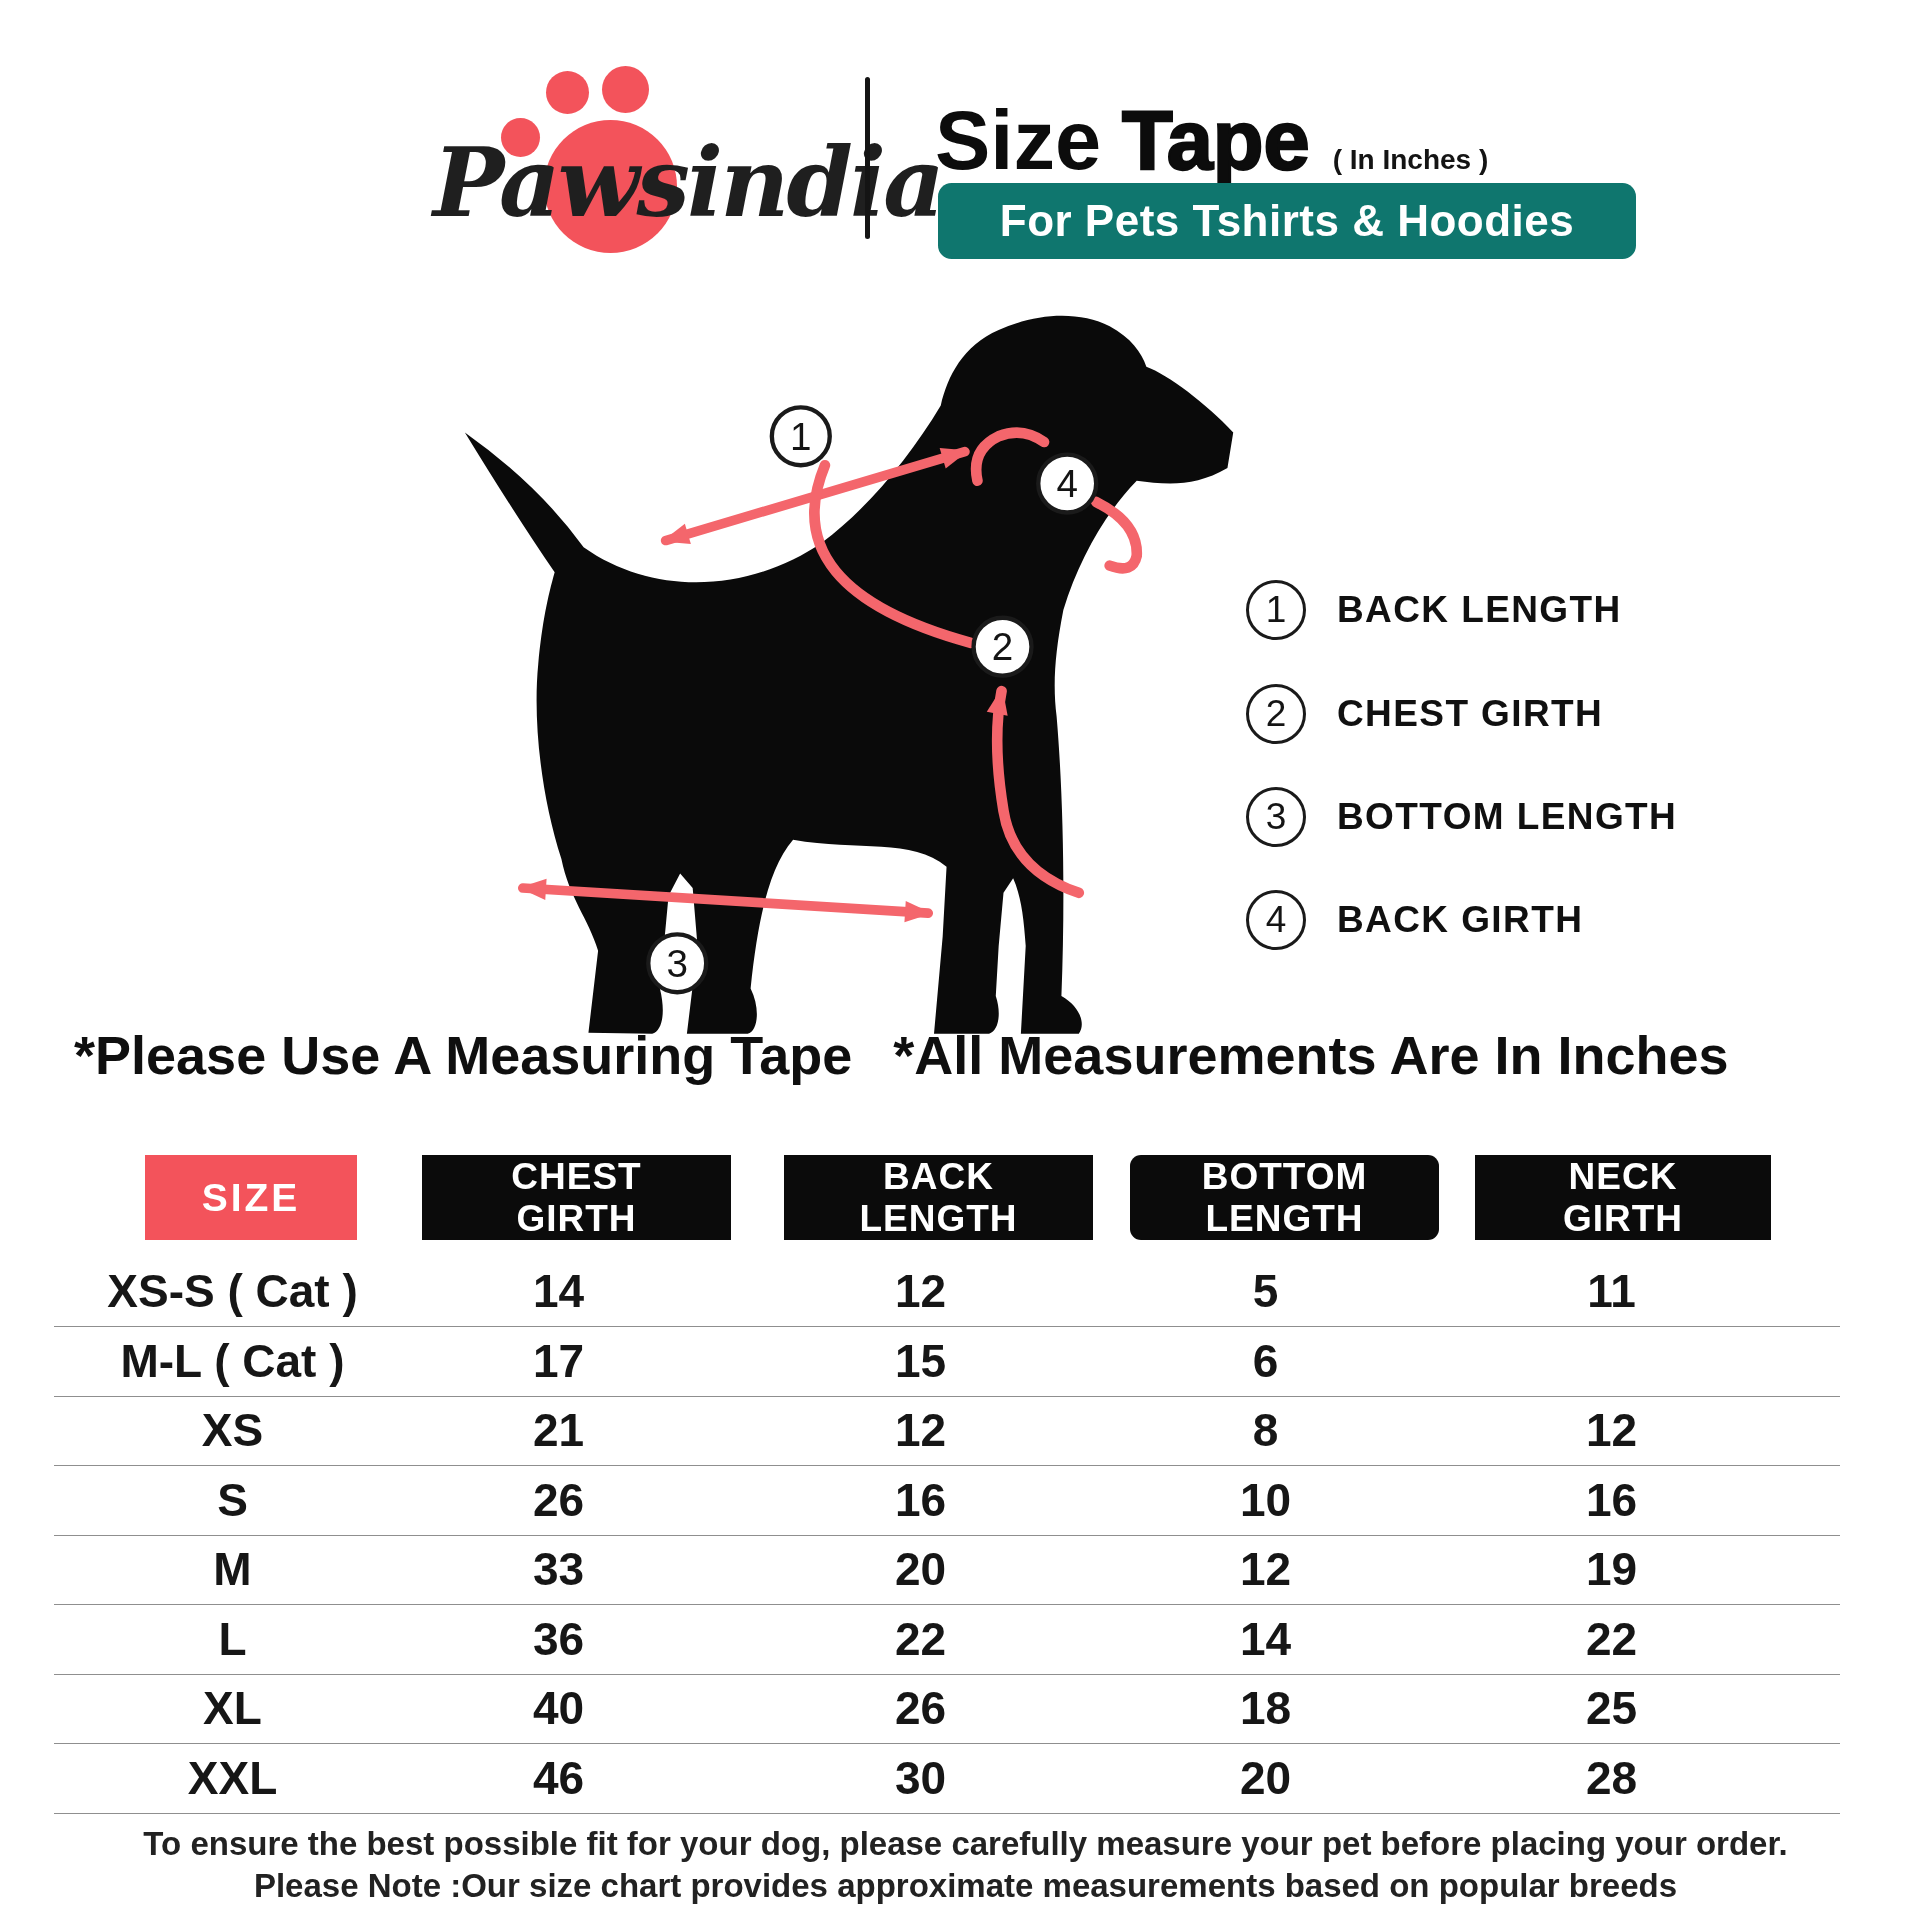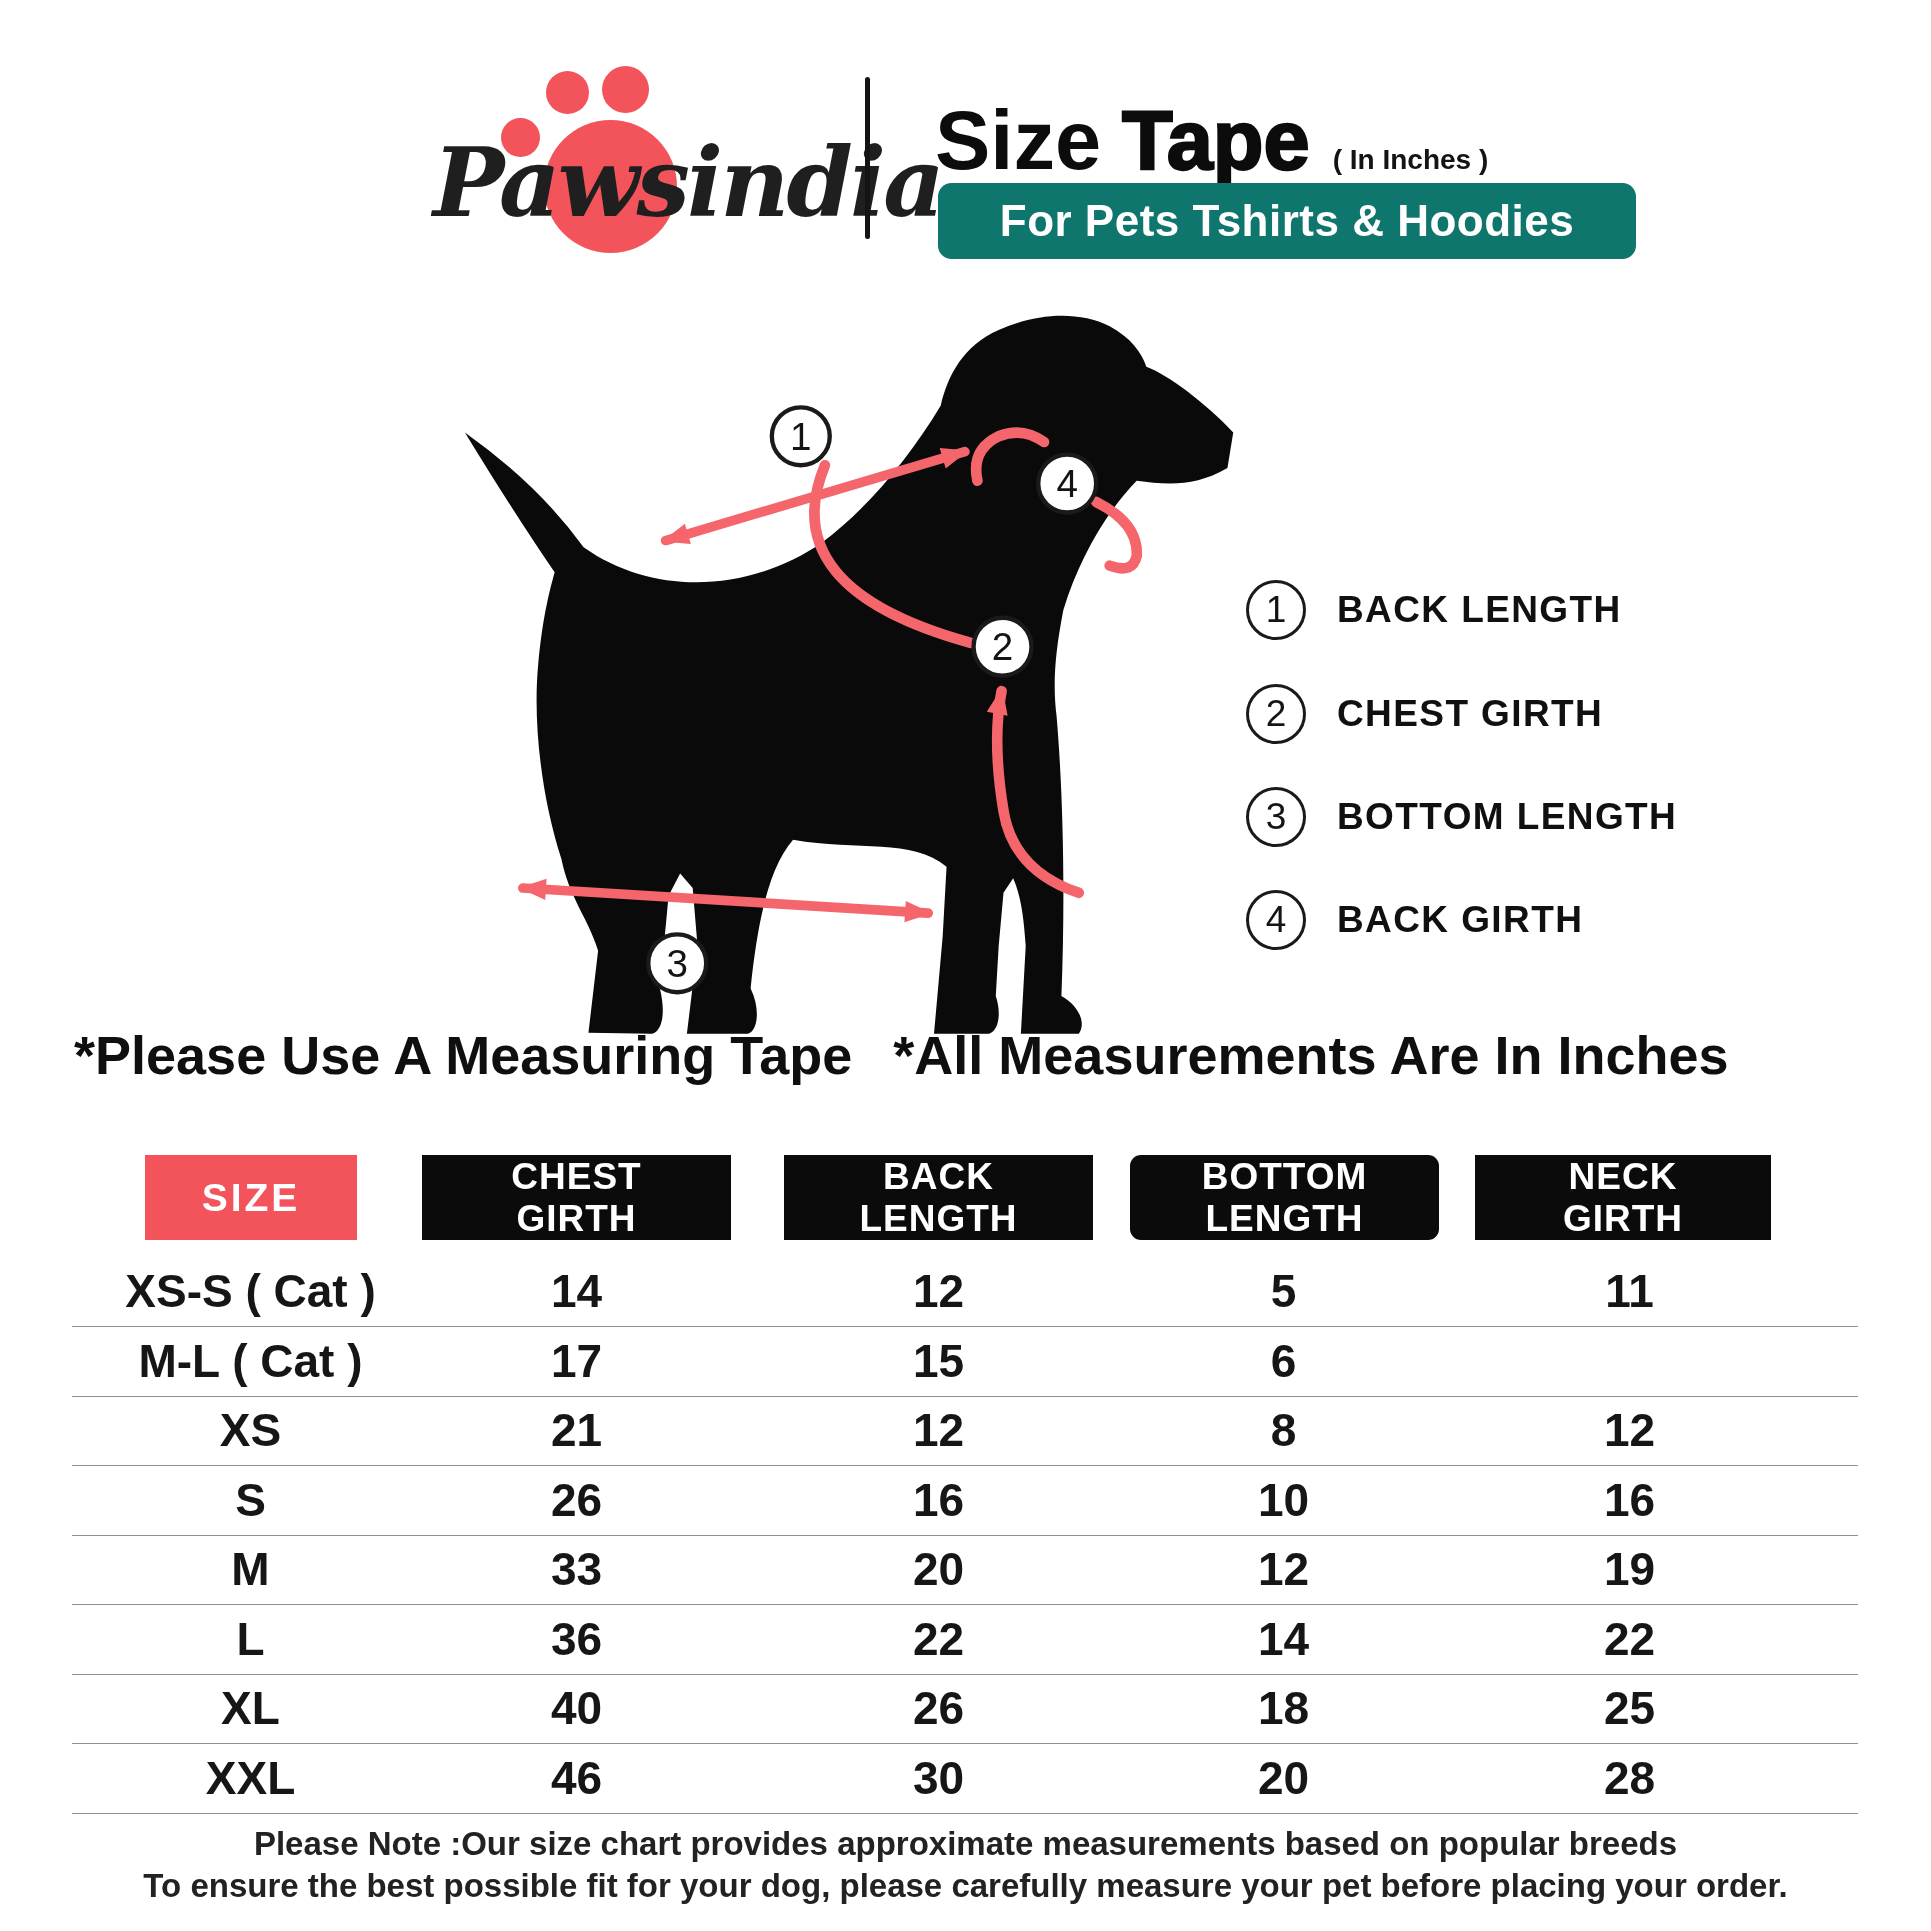--- a/index.html
+++ b/index.html
@@ -51,21 +51,21 @@
   .thbox { position:absolute; top:1155px; height:85px; display:flex;
     flex-direction:column; align-items:center; justify-content:center;
     line-height:42px; font-weight:700; color:#fff; text-align:center; }
   .thbox.red { background:#f3535b; font-size:39px; letter-spacing:2.9px; }
   .thbox.blk { background:#0b0b0b; font-size:37px; letter-spacing:1px; }
   .h0 { left:145px;  width:212px; }
   .h1 { left:422px;  width:309px; }
   .h2 { left:784px;  width:309px; }
   .h3 { left:1130px; width:309px;border-radius:11px; }
   .h4 { left:1475px; width:296px; }
-  .trow { position:absolute; left:72px; width:1786px; height:70px;
+  .trow { position:absolute; left:54px; width:1786px; height:70px;
     border-bottom:1.9px solid #8f8f8f;text-decoration:underline; }
   .tc { position:absolute; top:0; height:68px; display:flex; align-items:center;
     justify-content:center; font-size:46px; font-weight:700; color:#161616;
     white-space:nowrap; }
   .c0 { left:24px;   width:309px; }
   .c1 { left:350px;  width:309px; }
   .c2 { left:712px;  width:309px; }
   .c3 { left:1057px; width:309px; }
   .c4 { left:1403px; width:309px; }
   .r1 { top:1257px; } .r2 { top:1327px; } .r3 { top:1396px; } .r4 { top:1466px; }
@@ -263,18 +263,18 @@
   </div>
   <div class="trow r8">
     <div class="tc c0">XXL</div>
     <div class="tc c1">46</div>
     <div class="tc c2">30</div>
     <div class="tc c3">20</div>
     <div class="tc c4">28</div>
   </div>
 
   <div class="footer">
+    <div>To ensure the best possible fit for your dog, please carefully measure your pet before placing your order.</div>
     <div>Please Note :Our size chart provides approximate measurements based on popular breeds</div>
-    <div>To ensure the best possible fit for your dog, please carefully measure your pet before placing your order.</div>
   </div>
 
 </div>
 
 
 </body></html>

